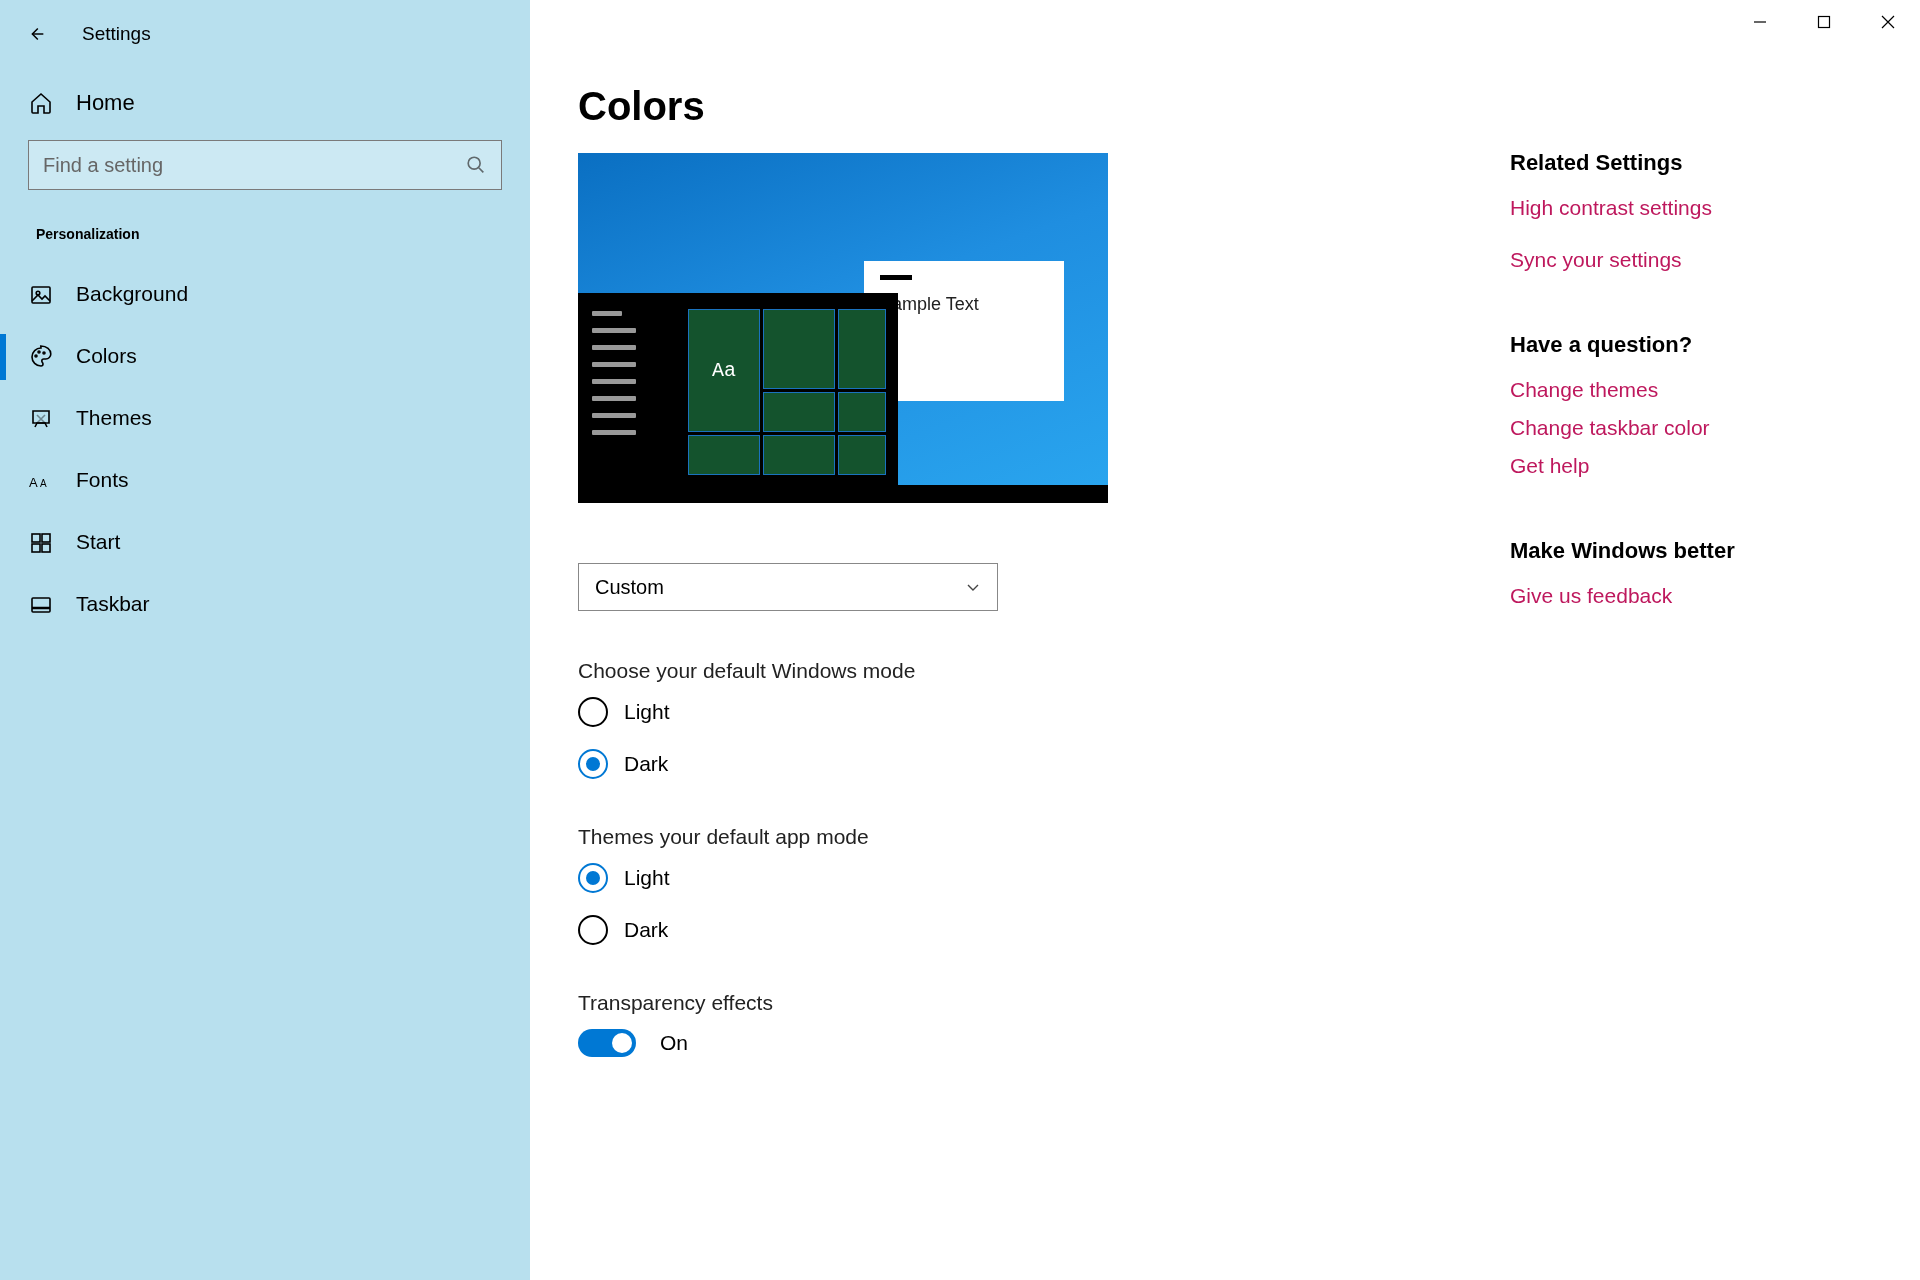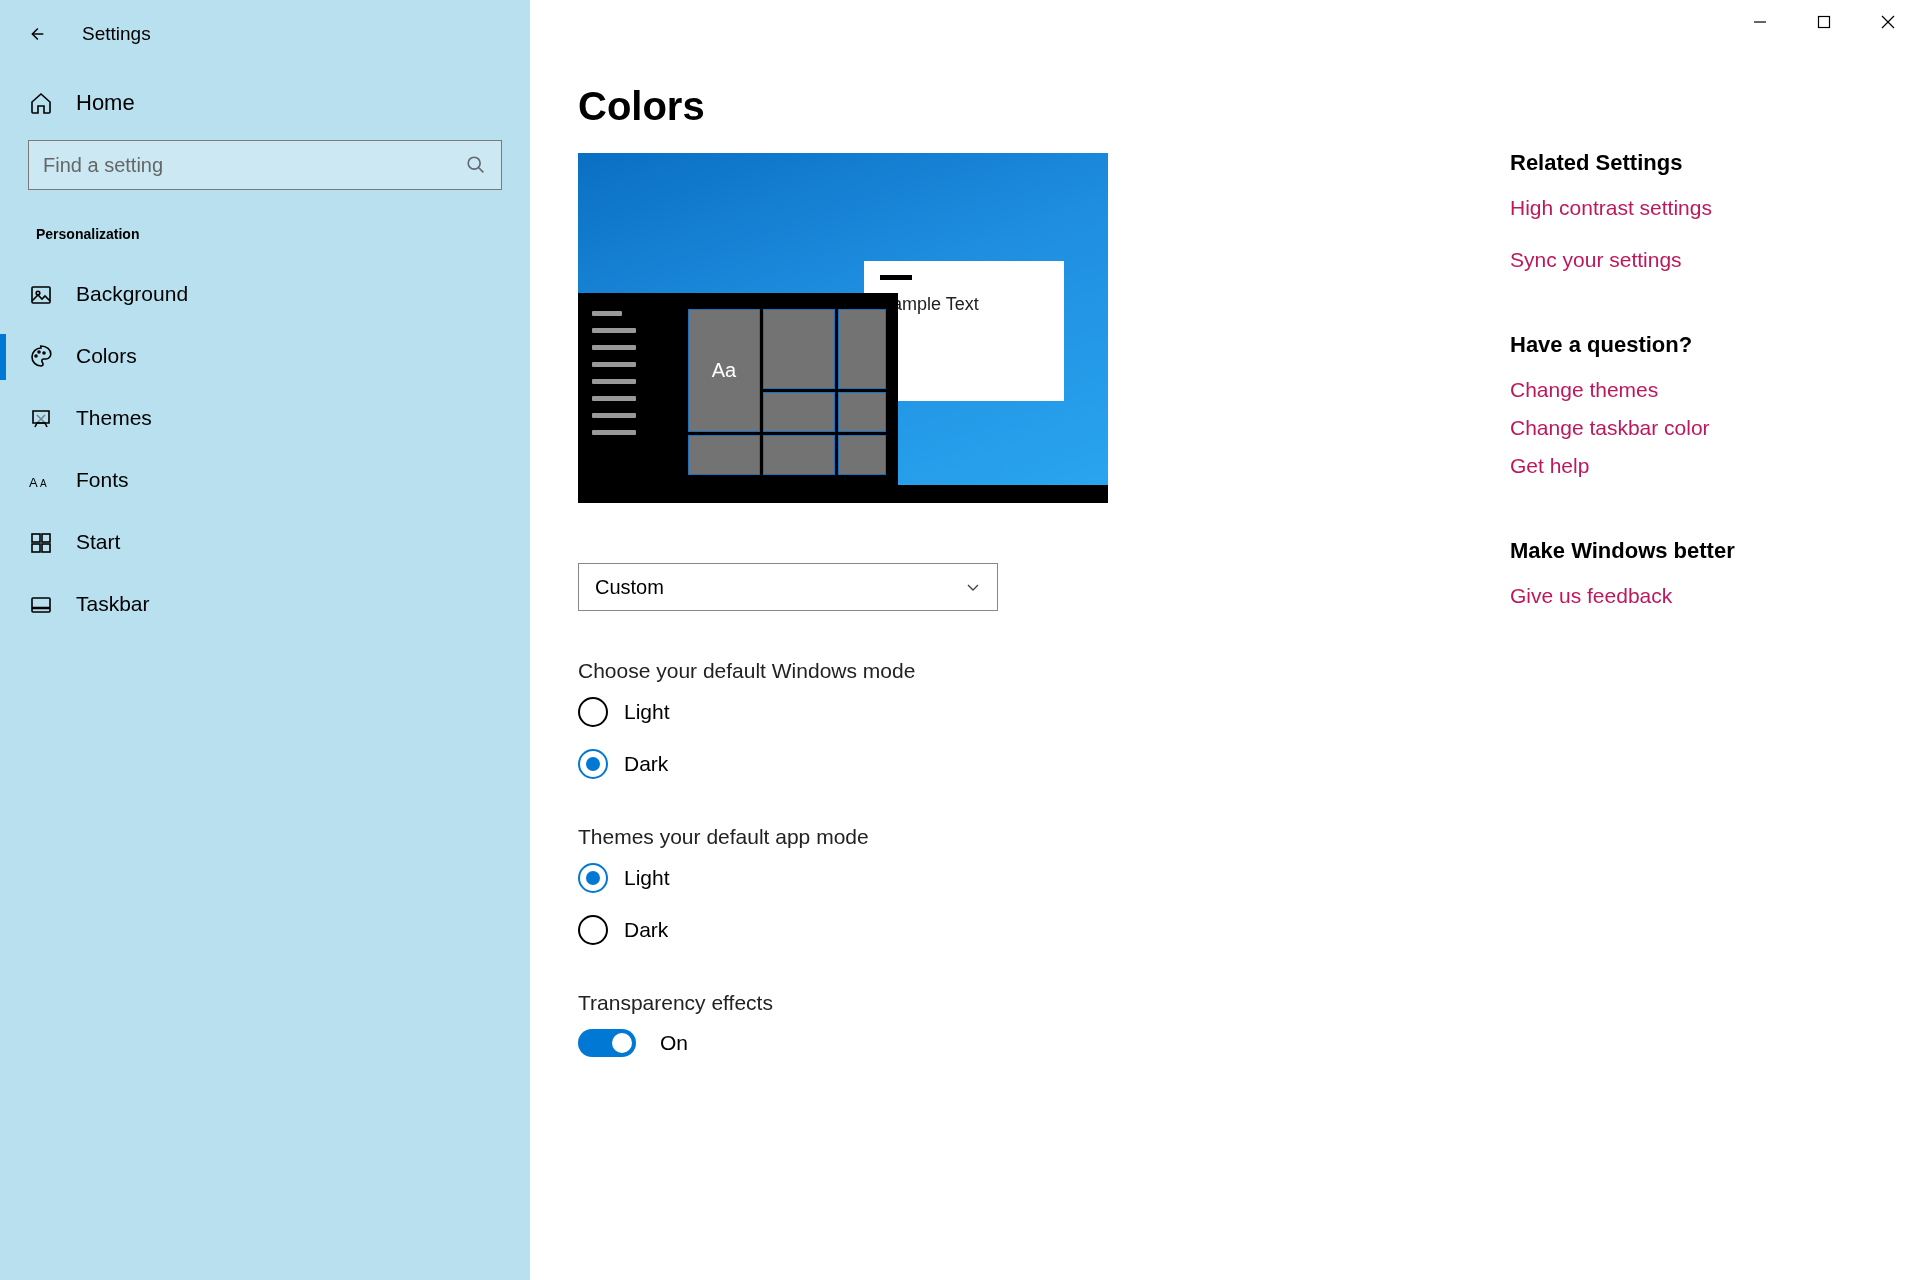--- a/index.html
+++ b/index.html
@@ -34,21 +34,21 @@
     
     .preview { width: 530px; height: 350px; background: linear-gradient(160deg, #0a6fc2 0%, #1f8ee0 45%, #2aa6ef 100%); position: relative; margin-bottom: 60px; }
     .preview .sample-window { position: absolute; top: 108px; right: 44px; width: 200px; height: 140px; background: #fff; padding: 14px 16px; }
     .sample-window .bar { width: 32px; height: 5px; background: #000; margin-bottom: 14px; }
     .sample-window .txt { font-size: 18px; color: #222; }
     .preview .start-dark { position: absolute; left: 0; bottom: 0; width: 320px; height: 210px; background: #000; }
     .start-dark .menu-col { position: absolute; left: 14px; top: 18px; display: flex; flex-direction: column; gap: 12px; }
     .menu-col .line { width: 44px; height: 5px; background: #999; border-radius: 1px; }
     .menu-col .line.short { width: 30px; }
     .start-dark .tiles { position: absolute; left: 110px; top: 16px; display: grid; grid-template-columns: 72px 72px 48px; grid-template-rows: 80px 40px 40px; gap: 3px; }
-    .tile { background: #737373; border: 1px solid #1a72be; display:flex;align-items:center;justify-content:center; }
+    .tile { background: #14532d; border: 1px solid #1a72be; display:flex;align-items:center;justify-content:center;font-family:Liberation Mono, monospace; }
     .tile.big { grid-column: 1 / 2; grid-row: 1 / 3; font-size: 20px; color: #fff; }
     .preview .taskbar { position: absolute; left: 0; right: 0; bottom: 0; height: 18px; background: #000; }
 
     
     .section-label { font-size: 21px; font-weight: 400; color: #222; margin-bottom: 14px; }
     .dropdown { width: 420px; height: 48px; border: 1px solid #888; display: flex; align-items: center; justify-content: space-between; padding: 0 16px; font-size: 20px; cursor: pointer; margin-bottom: 48px; }
     .chevron { width: 16px; height: 16px; }
     .radio-group { display: flex; flex-direction: column; gap: 22px; margin-bottom: 46px; }
     .radio-row { display: flex; align-items: center; gap: 16px; cursor: pointer; }
     .radio { width: 30px; height: 30px; border: 2.5px solid #000; border-radius: 50%; display: flex; align-items: center; justify-content: center; }

